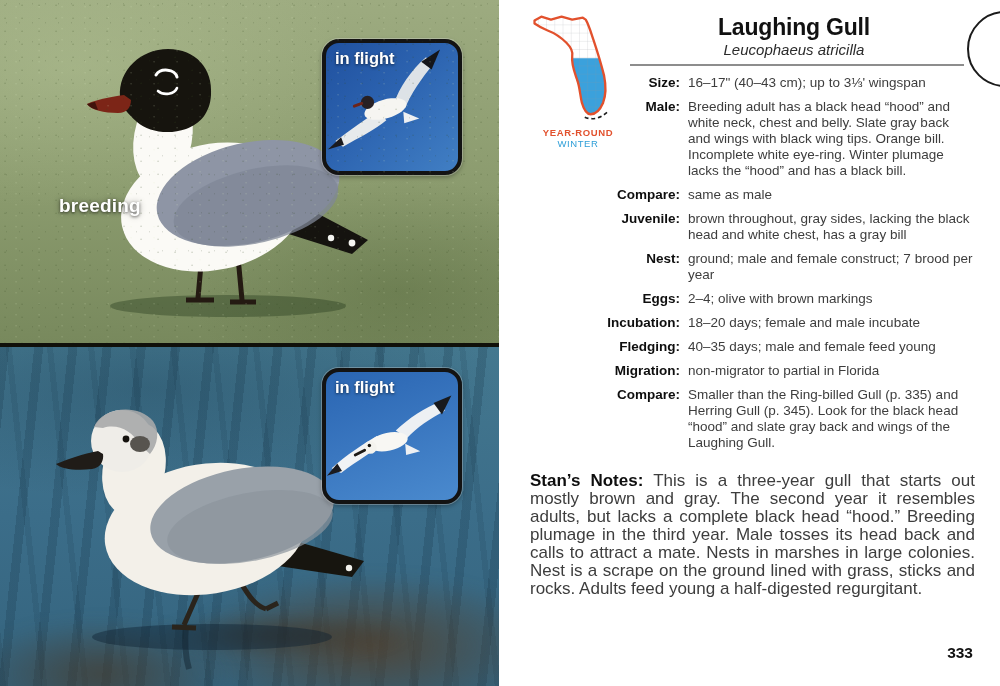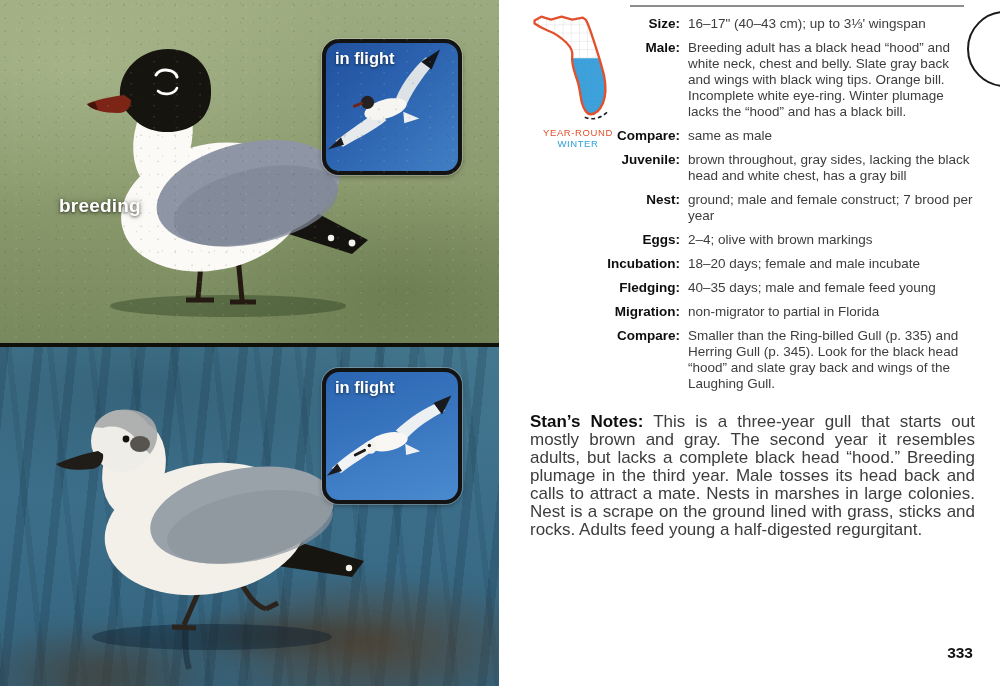--- a/index.html
+++ b/index.html
@@ -52,21 +52,21 @@
   .inset svg { position:absolute; inset:0; }
 
   .bird-svg { position:absolute; left:0; top:0; }
 
   
   .panel { position:absolute; left:502px; top:0; width:498px; height:686px; background:#fff; }
   .thumb-circle { position:absolute; top:11px; left:465px; width:76px; height:76px; border-radius:50%;
     background:#fff; border:2.5px solid #1b1b1b; }
   .map-block { position:absolute; left:20px; top:8px; width:112px; text-align:center; }
   .legend { margin-top:1px; line-height:11px; }
-  .legend-yr { font-size:9.5px; font-weight:normal; letter-spacing:.6px; color:#e2512d; }
+  .legend-yr { font-size:9.5px; font-weight:bold; letter-spacing:.6px; color:#e2512d; }
   .legend-wi { font-size:9.5px; font-weight:normal; letter-spacing:.6px; color:#2f9fd8; }
 
   .header { padding:14px 46px 0 132px; text-align:center; position:relative; }
   .title { font-size:23px; font-weight:bold; color:#111; line-height:26px; letter-spacing:-.2px; }
   .sci { font-size:15px; font-style:italic; color:#2b2b2b; line-height:18px; margin-top:1px; }
   .rule { margin:5px 36px 0 128px; height:2px; background:#8d8d8d; border:none; }
 
   .fields { margin:9px 26px 0 28px; }
   .row { display:grid; grid-template-columns:150px 1fr; column-gap:8px; margin-bottom:8px; }
   .lbl { font-weight:bold; color:#0e0e0e; text-align:right; font-size:13.5px; line-height:16px; }
@@ -180,20 +180,24 @@
         </g>
         <path d="M5,13 L12,9 L22,12 L33,9 L44,12 L55,10 L58,12 C61,17 63,24 66,33 C70,45 74,58 77,70 C79,80 79,90 76,98 C73,105 68,110 63,110 C59,110 56,105 54,98 C52,90 52,82 49,74 C46,65 43,58 44,50 C45,45 42,40 38,36 C33,31 26,26 18,23 C13,21 8,18 5,16 Z" fill="none" stroke="#e2512d" stroke-width="2.4" stroke-linejoin="round"></path>
         <path d="M57,113 C64,116 72,115 80,108" fill="none" stroke="#1c1c1c" stroke-width="1.7" stroke-dasharray="4 3"></path>
       </svg>
       <div class="legend">
         <div class="legend-yr">YEAR-ROUND</div>
         <div class="legend-wi">WINTER</div>
       </div>
     </div>
 
+    <div class="header">
+      <div class="title">Laughing Gull</div>
+      <div class="sci">Leucophaeus atricilla</div>
+    </div>
     <hr class="rule">
 
     <div class="fields">
       <div class="row">
         <span class="lbl">Size:</span>
         <span class="val">16–17" (40–43 cm); up to 3⅓' wingspan</span>
       </div>
       <div class="row">
         <span class="lbl">Male:</span>
         <span class="val">Breeding adult has a black head “hood” and white neck, chest and belly. Slate gray back and wings with black wing tips. Orange bill. Incomplete white eye-ring. Winter plumage lacks the “hood” and has a black bill.</span>

